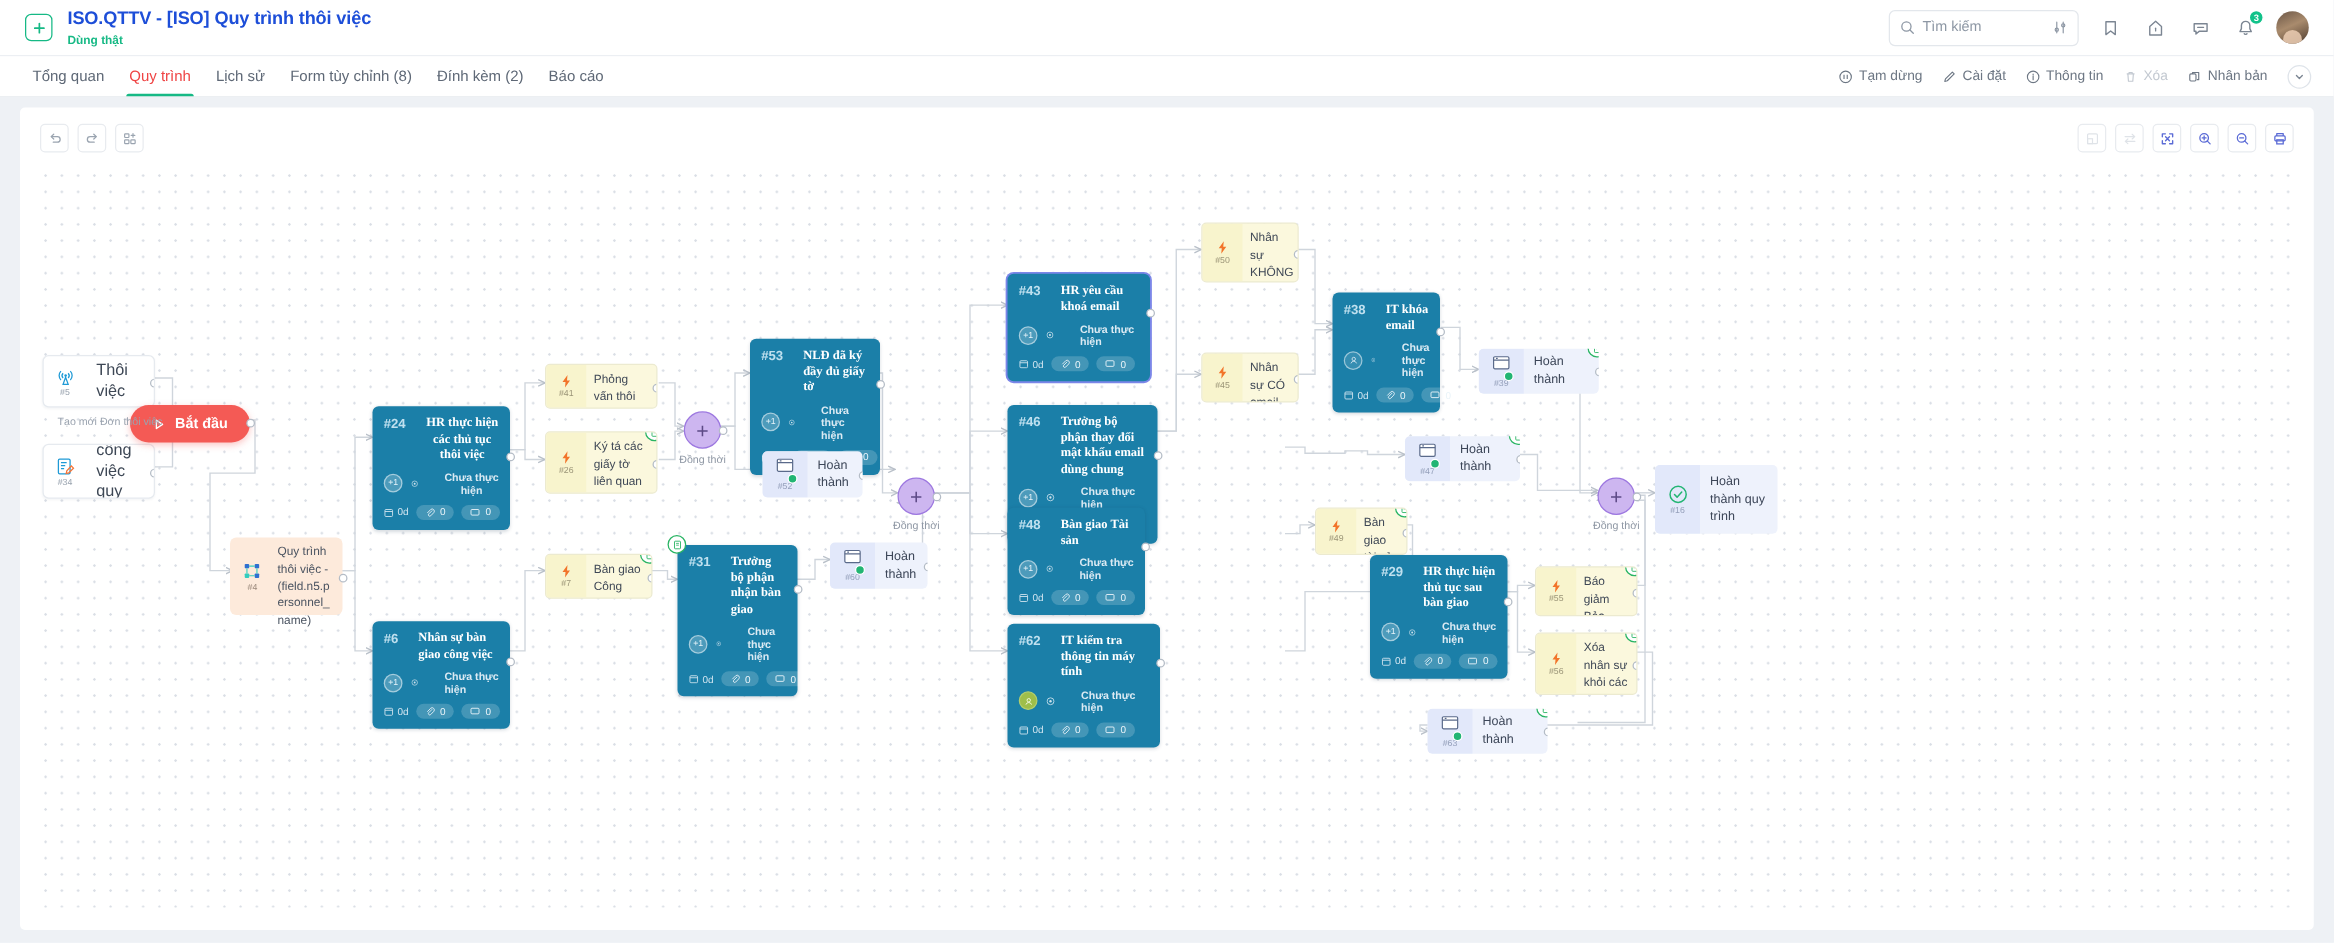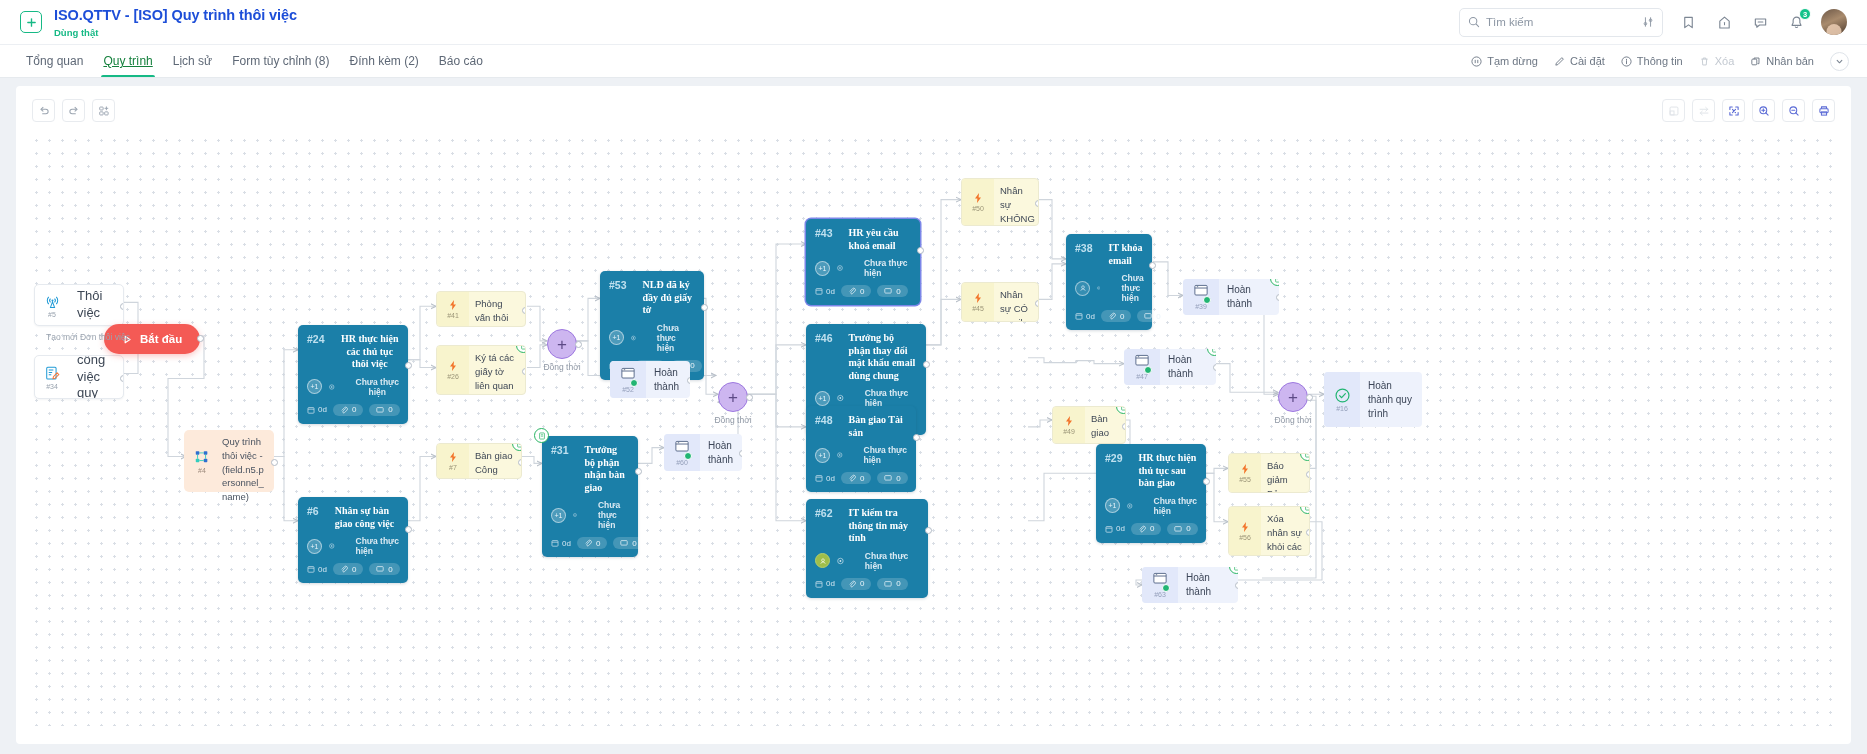--- a/index.html
+++ b/index.html
@@ -36,21 +36,21 @@
     font-size: 14.5px; font-weight: bold; color: #1d4ed8; line-height: 1.25;
     letter-spacing: -0.1px;
   }
   .doc-sub { font-size: 9.5px; color: #16b985; font-weight: bold; margin-top: 2px; }
 
   .top-right {
     margin-left: auto;
     display: flex; align-items: center; gap: 14px;
   }
   .searchbox {
-    width: 204px; height: 29px;
+    width: 152px; height: 29px;
     border: 1px solid #e3e7ec; border-radius: 5px;
     display: flex; align-items: center; padding: 0 8px;
     background: #fff;
   }
   .searchbox .ph { font-size: 11.5px; color: #8d97a4; margin-left: 6px; flex: 1; }
   .icon-btn {
     width: 22px; height: 22px;
     display: flex; align-items: center; justify-content: center;
     color: #7c8693; position: relative; cursor: pointer;
   }
@@ -81,21 +81,21 @@
     display: flex; align-items: stretch;
     padding: 0 16px;
     position: relative;
   }
   .tab {
     display: flex; align-items: center;
     padding: 0 10px;
     font-size: 12px; color: #5e6876;
     cursor: pointer; position: relative;
   }
-  .tab.active { color: #15803d; text-decoration: underline; }
+  .tab.active { color: #ef4444; }
   .tab.active::after {
     content: ""; position: absolute; left: 8px; right: 8px; bottom: 0;
     height: 2px; background: #16b985; border-radius: 2px 2px 0 0;
   }
   .tab-actions {
     margin-left: auto; display: flex; align-items: center; gap: 16px;
     padding-right: 2px;
   }
   .act {
     display: flex; align-items: center; gap: 5px;

